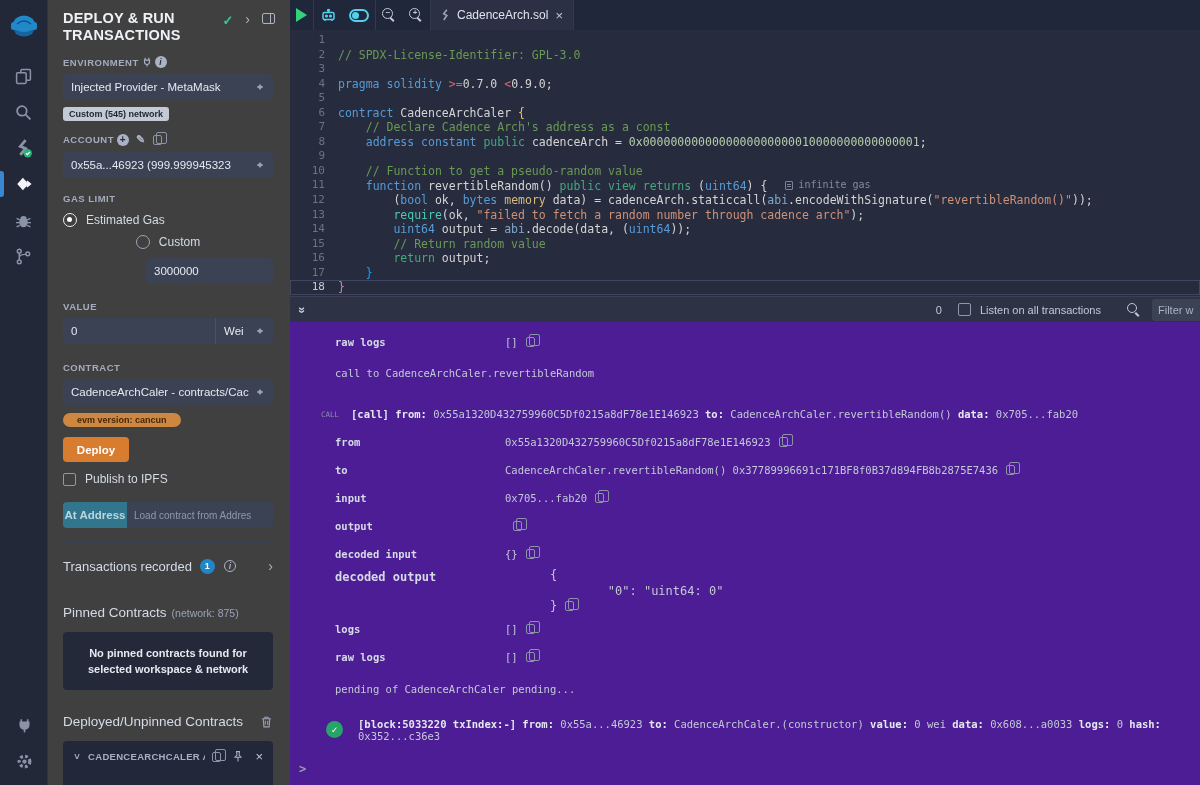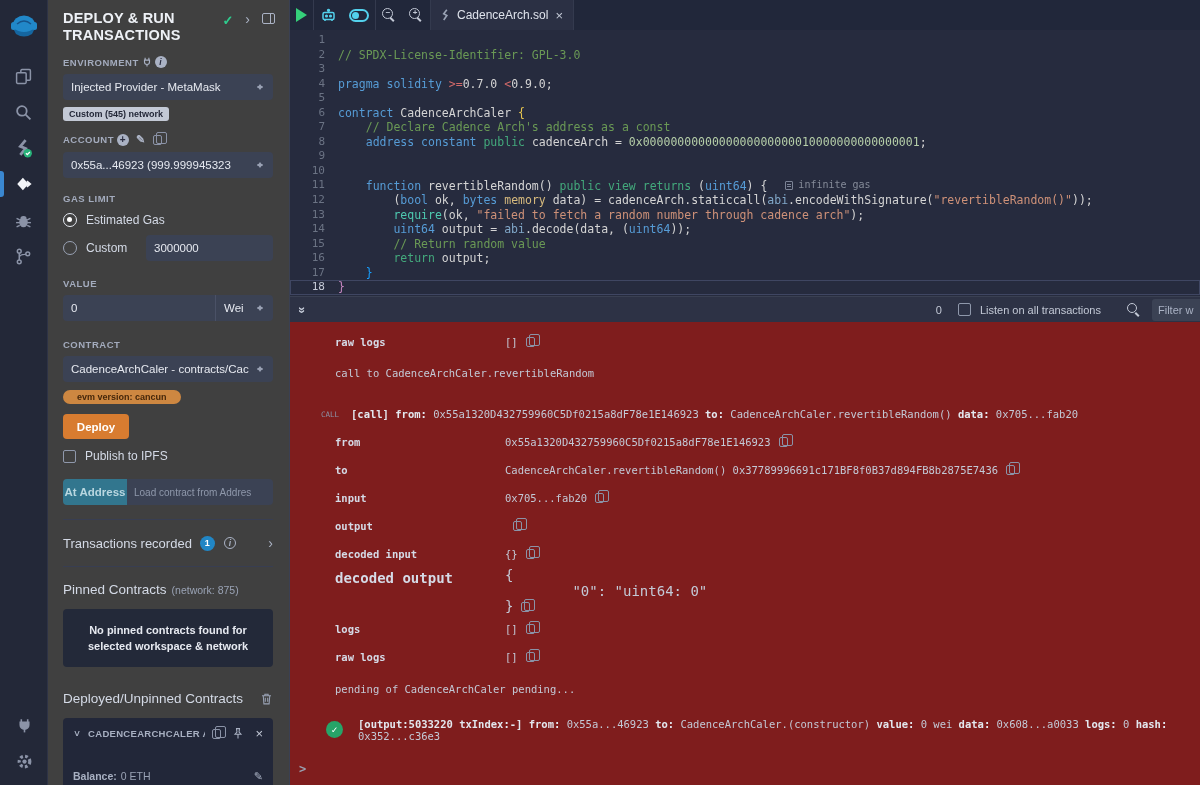--- a/index.html
+++ b/index.html
@@ -59,21 +59,21 @@
   .cpy { display:inline-block; width:9px; height:10px; border:1px solid #8b93a7; border-radius:2px;
     position:relative; flex:none; }
   .cpy::before { content:""; position:absolute; left:2px; top:-4px; width:9px; height:10px;
     border:1px solid #8b93a7; border-radius:2px; }
 
   .radio-row { display:flex; align-items:center; gap:9px; margin-top:9px; font-size:12px; color:#d4dae6; }
   .radio { width:14px; height:14px; border:1.5px solid #9aa3b5; border-radius:50%; position:relative; flex:none; }
   .radio.sel-r { border-color:#e8ecf4; }
   .radio.sel-r::after { content:""; position:absolute; left:3px; top:3px; width:5px; height:5px;
     border-radius:50%; background:#fff; }
-  .gas-custom-row { display:flex; align-items:center; gap:9px; margin-top:8px; }
+  .gas-custom-row { display:flex; align-items:center; gap:9px; margin-top:8px;flex-direction:column; }
   .gas-input { width:127px; margin-left:auto; margin-top:0; }
 
   .value-row { display:flex; margin-top:6px; }
   .value-input { flex:1; border-radius:4px 0 0 4px; margin-top:0; }
   .unit-sel { width:58px; border-radius:0 4px 4px 0; margin-top:0; border-left:1px solid #4a5166; }
 
   .btn-deploy { margin-top:10px; width:66px; height:25px; background:#d87c30; color:#fff; border:none;
     border-radius:4px; font-size:11.5px; font-weight:bold; cursor:pointer; }
   .chk-row { display:flex; align-items:center; gap:9px; margin-top:10px; font-size:12px; color:#d4dae6; }
   .chk { width:13px; height:13px; border:1.5px solid #8f98ab; border-radius:2px; background:transparent; flex:none; }
@@ -158,27 +158,27 @@
   .th-listen { color:#c3c9d6; font-size:11px; margin:0 26px 0 9px; }
   .icn-search { position:relative; width:13px; height:13px; color:#c3c9d6; margin-right:12px; }
   .icn-search::before { content:""; position:absolute; left:0; top:0; width:8px; height:8px;
     border:1.5px solid currentColor; border-radius:50%; }
   .icn-search::after { content:""; position:absolute; left:8.5px; top:8.5px; width:5px; height:1.5px;
     background:currentColor; transform:rotate(45deg); transform-origin:0 0; }
   .th-filter { width:48px; height:22px; background:#3b4254; border:none; border-radius:3px 0 0 3px;
     color:#e6e9f0; font-size:11px; padding:0 6px; }
   .th-filter::placeholder { color:#aab2c4; }
 
-  #terminal { flex:1; background:#7f1d1d; overflow:hidden; font-family:"DejaVu Sans Mono", monospace;
+  #terminal { flex:1; background:#4c1d95; overflow:hidden; font-family:"DejaVu Sans Mono", monospace;
     color:#c3c9d6; position:relative; }
   .trow { display:flex; align-items:center; min-height:28px; padding-left:45px; font-size:10.5px; }
   .trow .tlabel { width:170px; flex:none; font-weight:bold; color:#d5dae6; }
   .trow .tval { white-space:nowrap; }
   .trow .cpy { margin-left:8px; }
-  .tmulti { display:flex; padding-left:45px; font-size:14px; }
+  .tmulti { display:flex; padding-left:45px; font-size:12px;gap:45px; }
   .tmulti .tlabel { width:170px; flex:none; font-weight:bold; color:#d5dae6; padding-top:2px; }
   .tmulti .tlines > div { line-height:15.5px; white-space:pre; }
   .tmulti .cpy { margin-left:8px; vertical-align:-1px; }
   .tline { padding-left:45px; font-size:10.5px; min-height:28px; display:flex; align-items:center; }
   .tcall { display:flex; align-items:center; padding-left:31px; min-height:28px; font-size:10.5px; }
   .tcall .ttag { width:30px; flex:none; font-size:7.5px; color:#8b93a7; text-transform:uppercase; }
   .tcall b, .tblock b { color:#e3e7ee; }
   .tblock { display:flex; align-items:center; padding-left:36px; min-height:30px; font-size:10.5px; gap:15px; }
   .ok-circ { width:17px; height:17px; border-radius:50%; background:#27a468; color:#fff; flex:none;
     display:flex; align-items:center; justify-content:center; font-size:10px; font-weight:bold; }
@@ -429,21 +429,21 @@
       <div id="code-lines">
           <div class="cline"><span class="ln">1</span><span class="code"></span></div>
           <div class="cline"><span class="ln">2</span><span class="code"><span class="tk-cm">// SPDX-License-Identifier: GPL-3.0</span></span></div>
           <div class="cline"><span class="ln">3</span><span class="code"></span></div>
           <div class="cline"><span class="ln">4</span><span class="code"><span class="tk-kw">pragma solidity </span><span class="tk-op">&gt;=</span><span class="tk-def">0.7.0 </span><span class="tk-op">&lt;</span><span class="tk-def">0.9.0</span><span class="tk-def">;</span></span></div>
           <div class="cline"><span class="ln">5</span><span class="code"></span></div>
           <div class="cline"><span class="ln">6</span><span class="code"><span class="tk-kw">contract</span><span class="tk-def"> CadenceArchCaler </span><span class="tk-par">{</span></span></div>
           <div class="cline"><span class="ln">7</span><span class="code"><span class="tk-def">    </span><span class="tk-cm">// Declare Cadence Arch's address as a const</span></span></div>
           <div class="cline"><span class="ln">8</span><span class="code"><span class="tk-def">    </span><span class="tk-kw">address</span><span class="tk-def"> </span><span class="tk-kw">constant</span><span class="tk-def"> </span><span class="tk-mod">public</span><span class="tk-def"> cadenceArch = </span><span class="tk-num">0x0000000000000000000000010000000000000001</span><span class="tk-def">;</span></span></div>
           <div class="cline"><span class="ln">9</span><span class="code"></span></div>
-          <div class="cline"><span class="ln">10</span><span class="code"><span class="tk-def">    </span></span></div>
+          <div class="cline"><span class="ln">10</span><span class="code"><span class="tk-def">    </span><span class="tk-cm">// Function to get a pseudo-random value</span></span></div>
           <div class="cline"><span class="ln">11</span><span class="code"><span class="tk-def">    </span><span class="tk-kw">function</span><span class="tk-def"> revertibleRandom() </span><span class="tk-mod">public</span><span class="tk-def"> </span><span class="tk-mod">view</span><span class="tk-def"> </span><span class="tk-mod">returns</span><span class="tk-def"> (</span><span class="tk-kw">uint64</span><span class="tk-def">) {</span><span class="gas-note"><span class="gasbook"></span><span>infinite gas</span></span></span></div>
           <div class="cline"><span class="ln">12</span><span class="code"><span class="tk-def">        (</span><span class="tk-kw">bool</span><span class="tk-def"> ok, </span><span class="tk-kw">bytes</span><span class="tk-def"> </span><span class="tk-mem">memory</span><span class="tk-def"> data) = cadenceArch.staticcall(</span><span class="tk-abi">abi</span><span class="tk-def">.encodeWithSignature(</span><span class="tk-str">"revertibleRandom()"</span><span class="tk-def">));</span></span></div>
           <div class="cline"><span class="ln">13</span><span class="code"><span class="tk-def">        </span><span class="tk-req">require</span><span class="tk-def">(ok, </span><span class="tk-str">"failed to fetch a random number through cadence arch"</span><span class="tk-def">);</span></span></div>
           <div class="cline"><span class="ln">14</span><span class="code"><span class="tk-def">        </span><span class="tk-kw">uint64</span><span class="tk-def"> output = </span><span class="tk-abi">abi</span><span class="tk-def">.decode(data, (</span><span class="tk-kw">uint64</span><span class="tk-def">));</span></span></div>
           <div class="cline"><span class="ln">15</span><span class="code"><span class="tk-def">        </span><span class="tk-cm">// Return random value</span></span></div>
           <div class="cline"><span class="ln">16</span><span class="code"><span class="tk-def">        </span><span class="tk-mod">return</span><span class="tk-def"> output;</span></span></div>
           <div class="cline"><span class="ln">17</span><span class="code"><span class="tk-def">    </span><span class="tk-brb">}</span></span></div>
           <div class="cline cur"><span class="ln">18</span><span class="code"><span class="tk-brp">}</span></span></div>
         </div>
     </div>
@@ -509,19 +509,19 @@
             <span class="cpy"></span>
           </div>
           <div class="trow">
             <span class="tlabel">raw logs</span>
             <span class="tval">[]</span>
             <span class="cpy"></span>
           </div>
           <div class="tline" style="margin-top: 4px;">pending of CadenceArchCaler pending...</div>
           <div class="tblock" style="margin-top: 12px;">
             <span class="ok-circ">✓</span>
-            <span><b>[output:5033220 txIndex:-]</b><b> from: </b><span>0x55a...46923</span><b> to: </b><span>CadenceArchCaler.(constructor)</span><b> value: </b><span>0 wei </span><b>data: </b><span>0x608...a0033 </span><b>logs: </b><span>0 </span><b>hash: </b><span>0x352...c36e3</span></span>
+            <span><b>[block:5033220 txIndex:-]</b><b> from: </b><span>0x55a...46923</span><b> to: </b><span>CadenceArchCaler.(constructor)</span><b> value: </b><span>0 wei </span><b>data: </b><span>0x608...a0033 </span><b>logs: </b><span>0 </span><b>hash: </b><span>0x352...c36e3</span></span>
           </div>
         </div>
       <div class="tprompt">&gt;</div>
     </div>
   </div>
 </div>
 
 </body></html>

